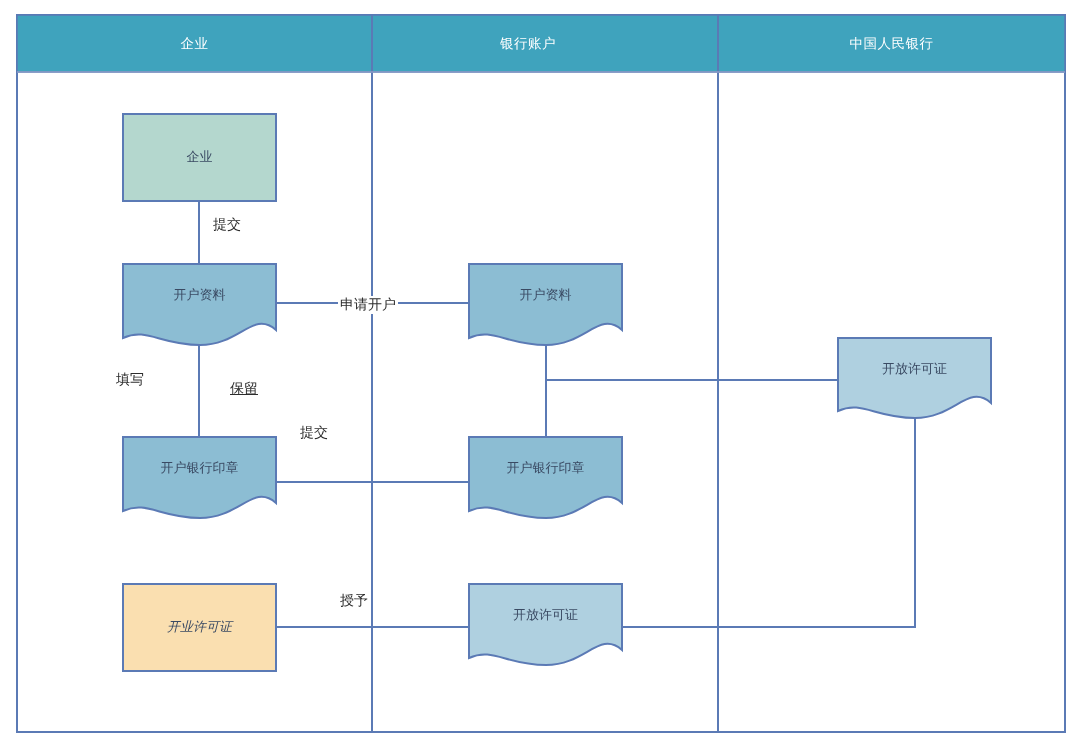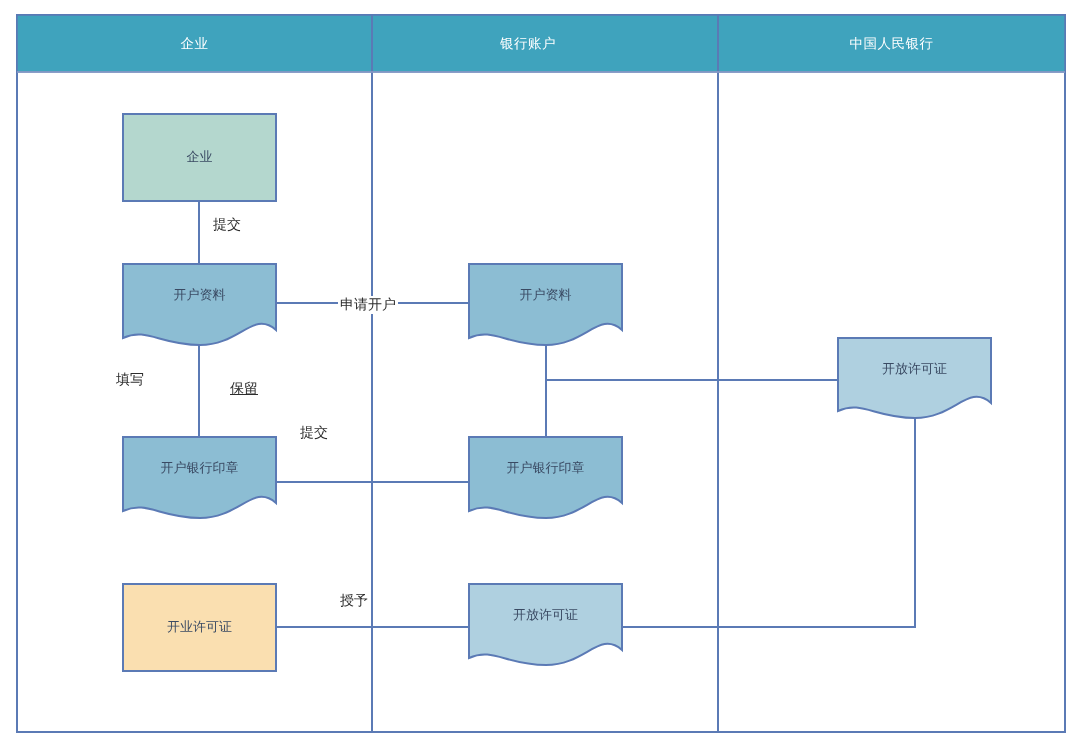--- a/index.html
+++ b/index.html
@@ -137,21 +137,21 @@
   <div class="lane-title" style="left:17px; top:15px; width:355px; height:57px;">企业</div>
   <div class="lane-title" style="left:372px; top:15px; width:312px; height:57px;">银行账户</div>
   <div class="lane-title" style="left:718px; top:15px; width:347px; height:57px;">中国人民银行</div>
 
   <div class="node-label" style="left:123px; top:114px; width:153px; height:87px;">企业</div>
 
   <div class="node-label" style="left:123px; top:264px; width:153px; height:62px;">开户资料</div>
 
   <div class="node-label" style="left:123px; top:437px; width:153px; height:62px;">开户银行印章</div>
 
-  <div class="node-label" style="left:123px; top:584px; width:153px; height:87px;">开业许可证</div>
+  <div class="node-label" style="left:123px; top:584px; width:153px; height:87px;font-style:italic;">开业许可证</div>
 
   <div class="node-label" style="left:469px; top:264px; width:153px; height:62px;">开户资料</div>
 
   <div class="node-label" style="left:469px; top:437px; width:153px; height:62px;">开户银行印章</div>
 
   <div class="node-label" style="left:469px; top:584px; width:153px; height:62px;">开放许可证</div>
 
   <div class="node-label" style="left:838px; top:338px; width:153px; height:62px;">开放许可证</div>
 
   <div class="edge-label nobg" style="left:211px; top:216px;">提交</div>

